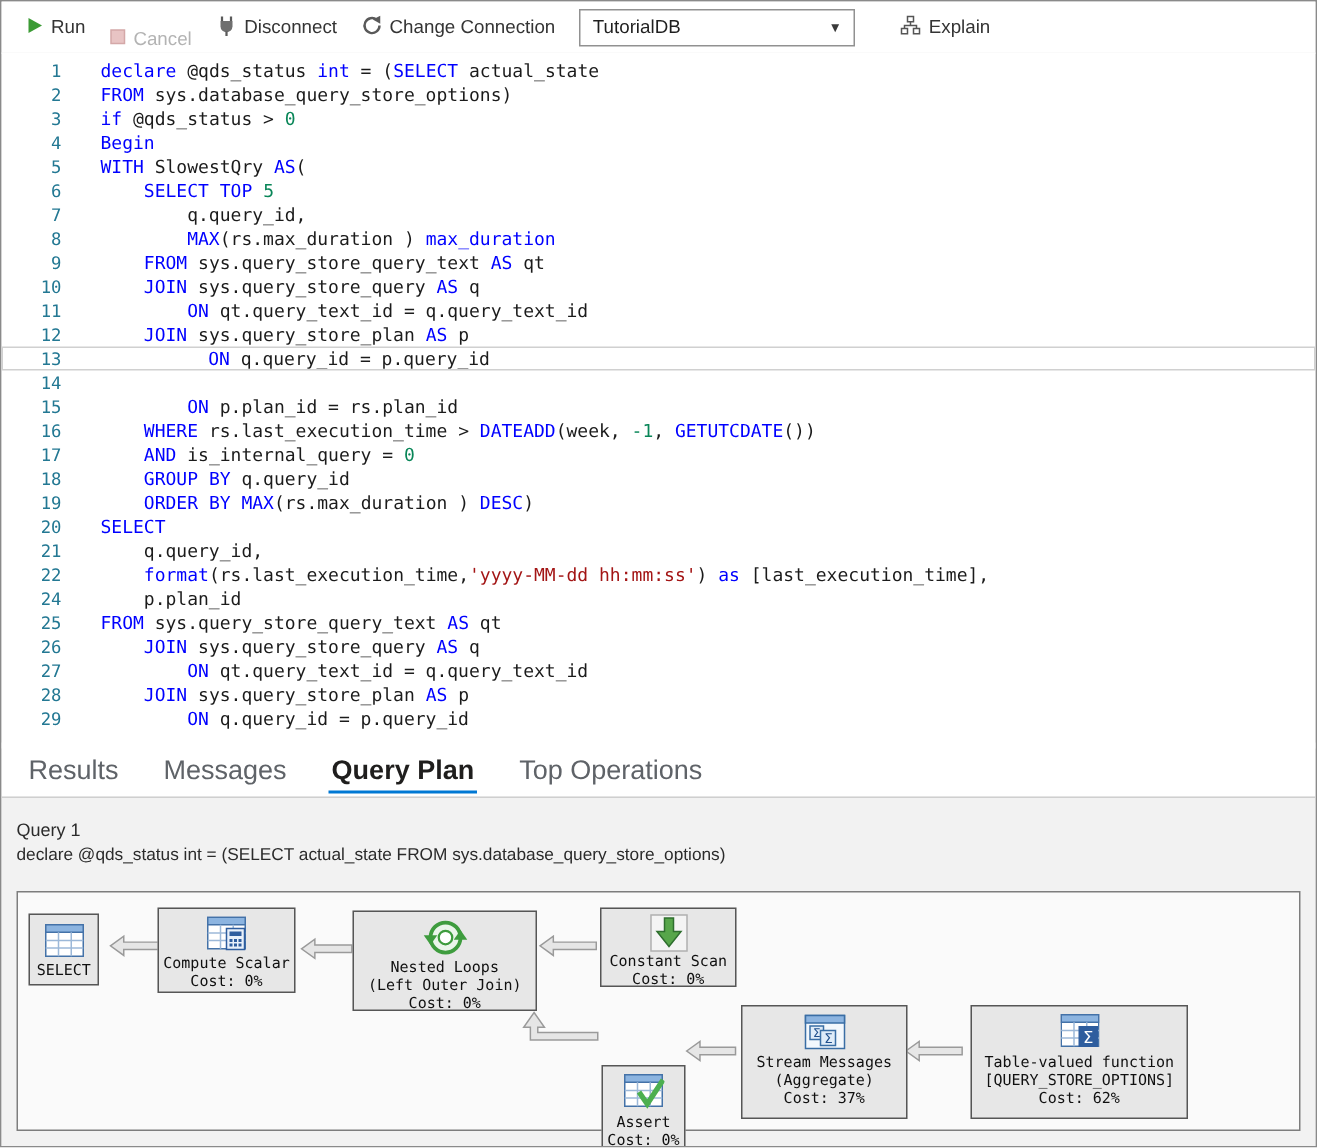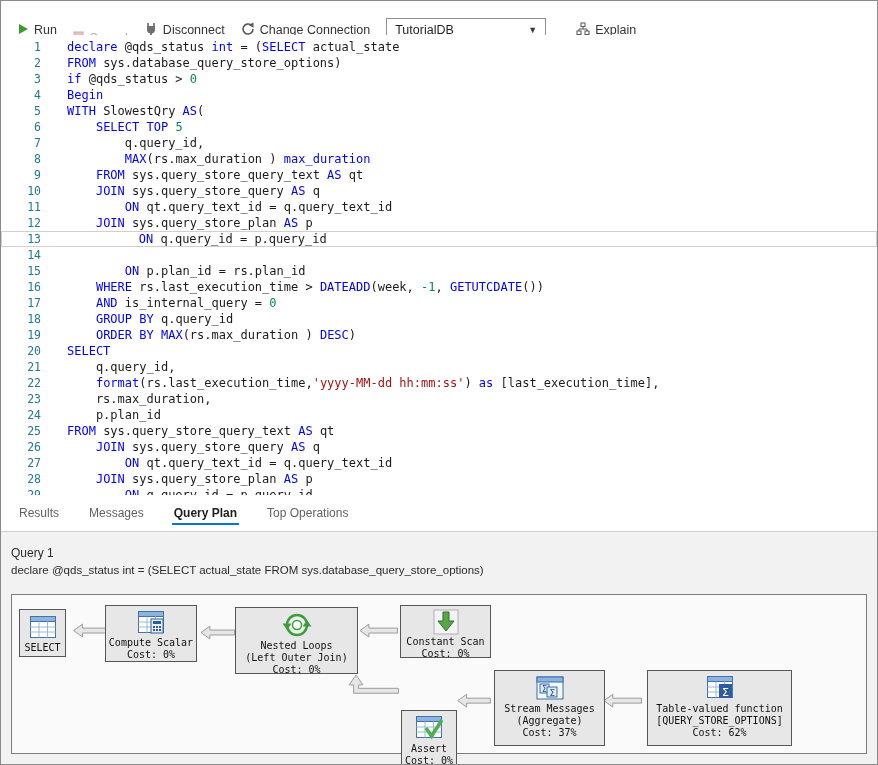--- a/index.html
+++ b/index.html
@@ -1,43 +1,43 @@
 <!DOCTYPE html>
 <html><head>
 <meta charset="utf-8">
 <style>
   html,body{margin:0;padding:0;background:#ffffff;}
   .app{position:relative;width:878px;height:765px;box-sizing:border-box;border:1px solid #8a8a8a;
        font-family:"Liberation Sans",sans-serif;background:#fff;overflow:hidden;}
 
   
-  .toolbar{position:absolute;left:0;top:12px;right:0;height:34px;display:flex;align-items:center;
+  .toolbar{position:absolute;left:0;top:0;right:0;height:34px;display:flex;align-items:center;
            padding-left:16px;gap:16px;background:#fff;border-bottom:1px solid #ececec;}
   .tb{display:flex;align-items:center;gap:5px;font-size:12.5px;color:#343434;background:none;border:none;
       padding:0;cursor:pointer;font-family:inherit;white-space:nowrap;}
   .tb.disabled{color:#b3b3b3;cursor:default;margin-top:16px;}
-  .db-select{width:160px;height:25px;box-sizing:border-box;border:1px solid #919191;display:flex;align-items:center;
+  .db-select{width:184px;height:25px;box-sizing:border-box;border:1px solid #919191;display:flex;align-items:center;
              justify-content:space-between;padding:0 8px;font-size:12.5px;color:#1f1f1f;background:#fff;cursor:pointer;}
   .caret{font-size:9px;color:#3a3a3a;}
 
   
   .editor{position:absolute;left:0;top:34px;right:0;height:460px;overflow:hidden;background:#fff;padding-top:4px;}
   .code-row{display:flex;height:16px;line-height:16px;font-family:"DejaVu Sans Mono",monospace;font-size:12px;white-space:pre;}
   .code-row.current{outline:1px solid #d0d0d0;outline-offset:-1px;gap:14px;}
   .gutter{flex:none;width:40px;text-align:right;padding-right:4px;color:#237893;font-size:11.5px;}
   .code-text{padding-left:22px;}
   .tk-k{color:#0000ff;}
   .tk-n{color:#098658;}
   .tk-s{color:#a31515;}
   .tk-p{color:#1b1b1b;}
 
   
   .tabbar{position:absolute;left:0;top:494px;right:0;height:36px;display:flex;align-items:center;
           padding-left:16px;gap:26px;background:#fff;}
-  .tab{font-size:12px;color:#5f6368;cursor:pointer;padding:7px 2px;position:relative;white-space:nowrap;}
+  .tab{font-size:18px;color:#5f6368;cursor:pointer;padding:7px 2px;position:relative;white-space:nowrap;}
   .tab.active{color:#1f1e1d;font-weight:bold;}
   .tab.active::after{content:"";position:absolute;left:0;right:0;bottom:2px;height:2px;background:#0078d4;}
 
   
   .bottom{position:absolute;left:0;top:530px;right:0;bottom:0;background:#f2f2f2;border-top:1px solid #cfcfcf;}
   .query-header{padding:14px 3px 0 10px;}
   .query-title{font-size:12px;color:#2b2b2b;margin-bottom:4px;}
   .query-text{font-size:11.5px;color:#2b2b2b;}
 
   
@@ -115,21 +115,20 @@
         <div class="code-row current"><span class="gutter">13</span><span class="code-text"><span class="tk-p">        </span><span class="tk-k">ON</span><span class="tk-p"> q.query_id = p.query_id</span></span></div>
         <div class="code-row"><span class="gutter">14</span></div>
         <div class="code-row"><span class="gutter">15</span><span class="code-text"><span class="tk-p">        </span><span class="tk-k">ON</span><span class="tk-p"> p.plan_id = rs.plan_id</span></span></div>
         <div class="code-row"><span class="gutter">16</span><span class="code-text"><span class="tk-p">    </span><span class="tk-k">WHERE</span><span class="tk-p"> rs.last_execution_time &gt; </span><span class="tk-k">DATEADD</span><span class="tk-p">(week, </span><span class="tk-n">-1</span><span class="tk-p">, </span><span class="tk-k">GETUTCDATE</span><span class="tk-p">())</span></span></div>
         <div class="code-row"><span class="gutter">17</span><span class="code-text"><span class="tk-p">    </span><span class="tk-k">AND</span><span class="tk-p"> is_internal_query = </span><span class="tk-n">0</span></span></div>
         <div class="code-row"><span class="gutter">18</span><span class="code-text"><span class="tk-p">    </span><span class="tk-k">GROUP BY</span><span class="tk-p"> q.query_id</span></span></div>
         <div class="code-row"><span class="gutter">19</span><span class="code-text"><span class="tk-p">    </span><span class="tk-k">ORDER BY</span><span class="tk-p"> </span><span class="tk-k">MAX</span><span class="tk-p">(rs.max_duration ) </span><span class="tk-k">DESC</span><span class="tk-p">)</span></span></div>
         <div class="code-row"><span class="gutter">20</span><span class="code-text"><span class="tk-k">SELECT</span></span></div>
         <div class="code-row"><span class="gutter">21</span><span class="code-text"><span class="tk-p">    q.query_id,</span></span></div>
         <div class="code-row"><span class="gutter">22</span><span class="code-text"><span class="tk-p">    </span><span class="tk-k">format</span><span class="tk-p">(rs.last_execution_time,</span><span class="tk-s">'yyyy-MM-dd hh:mm:ss'</span><span class="tk-p">) </span><span class="tk-k">as</span><span class="tk-p"> [last_execution_time],</span></span></div>
-        <div class="code-row"><span class="gutter">23</span><span class="code-text"><span class="tk-p">    rs.max_duration,</span></span></div>
         <div class="code-row"><span class="gutter">24</span><span class="code-text"><span class="tk-p">    p.plan_id</span></span></div>
         <div class="code-row"><span class="gutter">25</span><span class="code-text"><span class="tk-k">FROM</span><span class="tk-p"> sys.query_store_query_text </span><span class="tk-k">AS</span><span class="tk-p"> qt</span></span></div>
         <div class="code-row"><span class="gutter">26</span><span class="code-text"><span class="tk-p">    </span><span class="tk-k">JOIN</span><span class="tk-p"> sys.query_store_query </span><span class="tk-k">AS</span><span class="tk-p"> q</span></span></div>
         <div class="code-row"><span class="gutter">27</span><span class="code-text"><span class="tk-p">        </span><span class="tk-k">ON</span><span class="tk-p"> qt.query_text_id = q.query_text_id</span></span></div>
         <div class="code-row"><span class="gutter">28</span><span class="code-text"><span class="tk-p">    </span><span class="tk-k">JOIN</span><span class="tk-p"> sys.query_store_plan </span><span class="tk-k">AS</span><span class="tk-p"> p</span></span></div>
         <div class="code-row"><span class="gutter">29</span><span class="code-text"><span class="tk-p">        </span><span class="tk-k">ON</span><span class="tk-p"> q.query_id = p.query_id</span></span></div>
       </div>
   </div>
 
   <div class="tabbar" id="tabbar">

